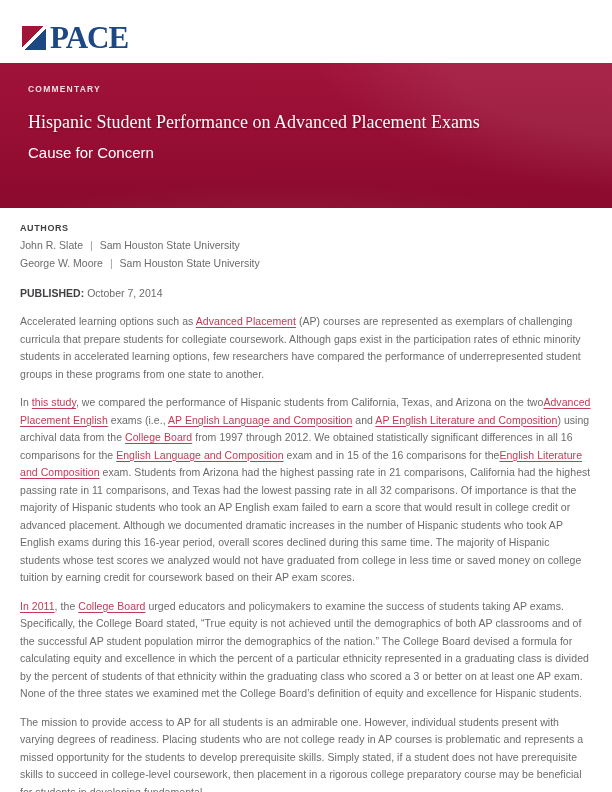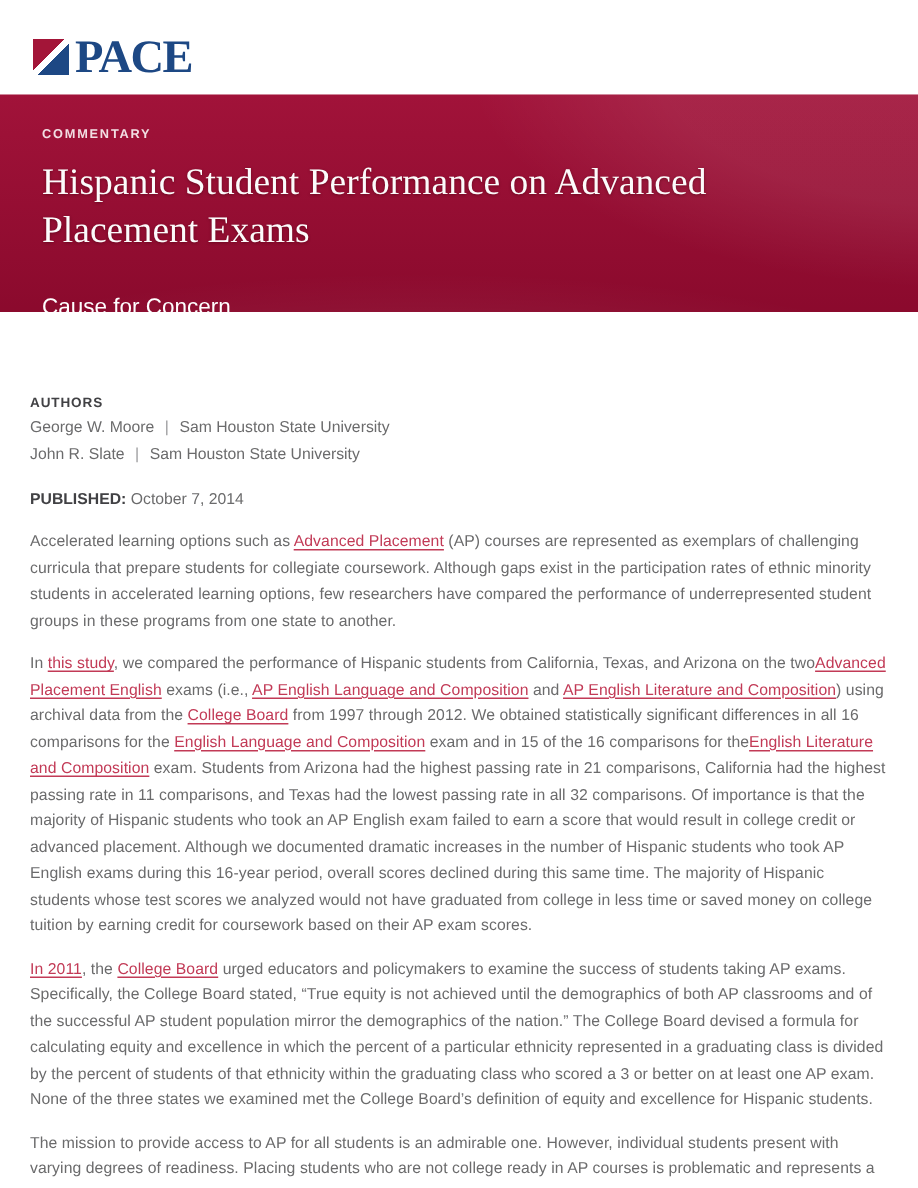--- a/index.html
+++ b/index.html
@@ -38,32 +38,31 @@
       var(--banner-bg, #9E0B33);
     position: relative;
   }
   .kicker {
     font-size: 8.5px; font-weight: 700; letter-spacing: 1.2px;
     color: #F2DEE3;
   }
   .title {
     margin: 12px 0 0 0;
     font-family: "Liberation Serif", serif;
-    font-weight: 400; font-size: 25px; line-height: 32px;
+    font-weight: 400; font-size: 18px; line-height: 32px;
     color: #FCFBFB; max-width: 545px;
     text-shadow: 0 1px 2px rgba(50,0,12,0.45);
   }
-  .subtitle { margin-top: 26px; font-size: 15px; color: #ffffff; }
+  .subtitle { margin-top: 6px; font-size: 15px; color: #ffffff; }
 
   
   .content { box-sizing: border-box; padding: 15px 21px 0 20px; }
   .authors-heading {
     font-size: 9px; font-weight: 700; letter-spacing: 0.6px;
     color: var(--heading, #414144);
-    margin-top: 40px;
   }
   .authors-list { margin-top: 4px; }
   .author-line { font-size: 10.5px; line-height: 17.5px; color: var(--text, #6B6B6C); }
   .author-sep { margin: 0 7px; color: #9a9a9c; }
 
   .published { margin-top: 13px; font-size: 10.5px; line-height: 17px; }
   .pub-label { font-weight: 700; color: var(--heading, #414144); }
   .pub-date { color: var(--text, #6B6B6C); margin-left: 3px; }
 
   .article-body { margin-top: 4px; }
@@ -97,22 +96,22 @@
     <div class="kicker">COMMENTARY</div>
     <h1 class="title">Hispanic Student Performance on Advanced Placement Exams</h1>
     <div class="subtitle">Cause for Concern</div>
   </section>
 
   <main class="content">
 
     <div class="authors">
       <div class="authors-heading">AUTHORS</div>
       <div class="authors-list" id="authors-list">
+          <div class="author-line"><span class="author-name">John R. Slate</span><span class="author-sep">|</span><span class="author-affil">Sam Houston State University</span></div>
           <div class="author-line"><span class="author-name">George W. Moore</span><span class="author-sep">|</span><span class="author-affil">Sam Houston State University</span></div>
-          <div class="author-line"><span class="author-name">John R. Slate</span><span class="author-sep">|</span><span class="author-affil">Sam Houston State University</span></div>
         </div>
     </div>
 
     <div class="published">
       <span class="pub-label">PUBLISHED:</span><span class="pub-date">October 7, 2014</span>
     </div>
 
     <div class="article-body" id="paragraphs">
         <p class="para">Accelerated learning options such as <a class="link" href="#">Advanced Placement</a> (AP) courses are represented as exemplars of challenging curricula that prepare students for collegiate coursework. Although gaps exist in the participation rates of ethnic minority students in accelerated learning options, few researchers have compared the performance of underrepresented student groups in these programs from one state to another.</p>
         <p class="para">In <a class="link" href="#">this study</a>, we compared the performance of Hispanic students from California, Texas, and Arizona on the two<a class="link" href="#">Advanced Placement English</a> exams (i.e., <a class="link" href="#">AP English Language and Composition</a> and <a class="link" href="#">AP English Literature and Composition</a>) using archival data from the <a class="link" href="#">College Board</a> from 1997 through 2012. We obtained statistically significant differences in all 16 comparisons for the <a class="link" href="#">English Language and Composition</a> exam and in 15 of the 16 comparisons for the<a class="link" href="#">English Literature and Composition</a> exam. Students from Arizona had the highest passing rate in 21 comparisons, California had the highest passing rate in 11 comparisons, and Texas had the lowest passing rate in all 32 comparisons. Of importance is that the majority of Hispanic students who took an AP English exam failed to earn a score that would result in college credit or advanced placement. Although we documented dramatic increases in the number of Hispanic students who took AP English exams during this 16-year period, overall scores declined during this same time. The majority of Hispanic students whose test scores we analyzed would not have graduated from college in less time or saved money on college tuition by earning credit for coursework based on their AP exam scores.</p>

